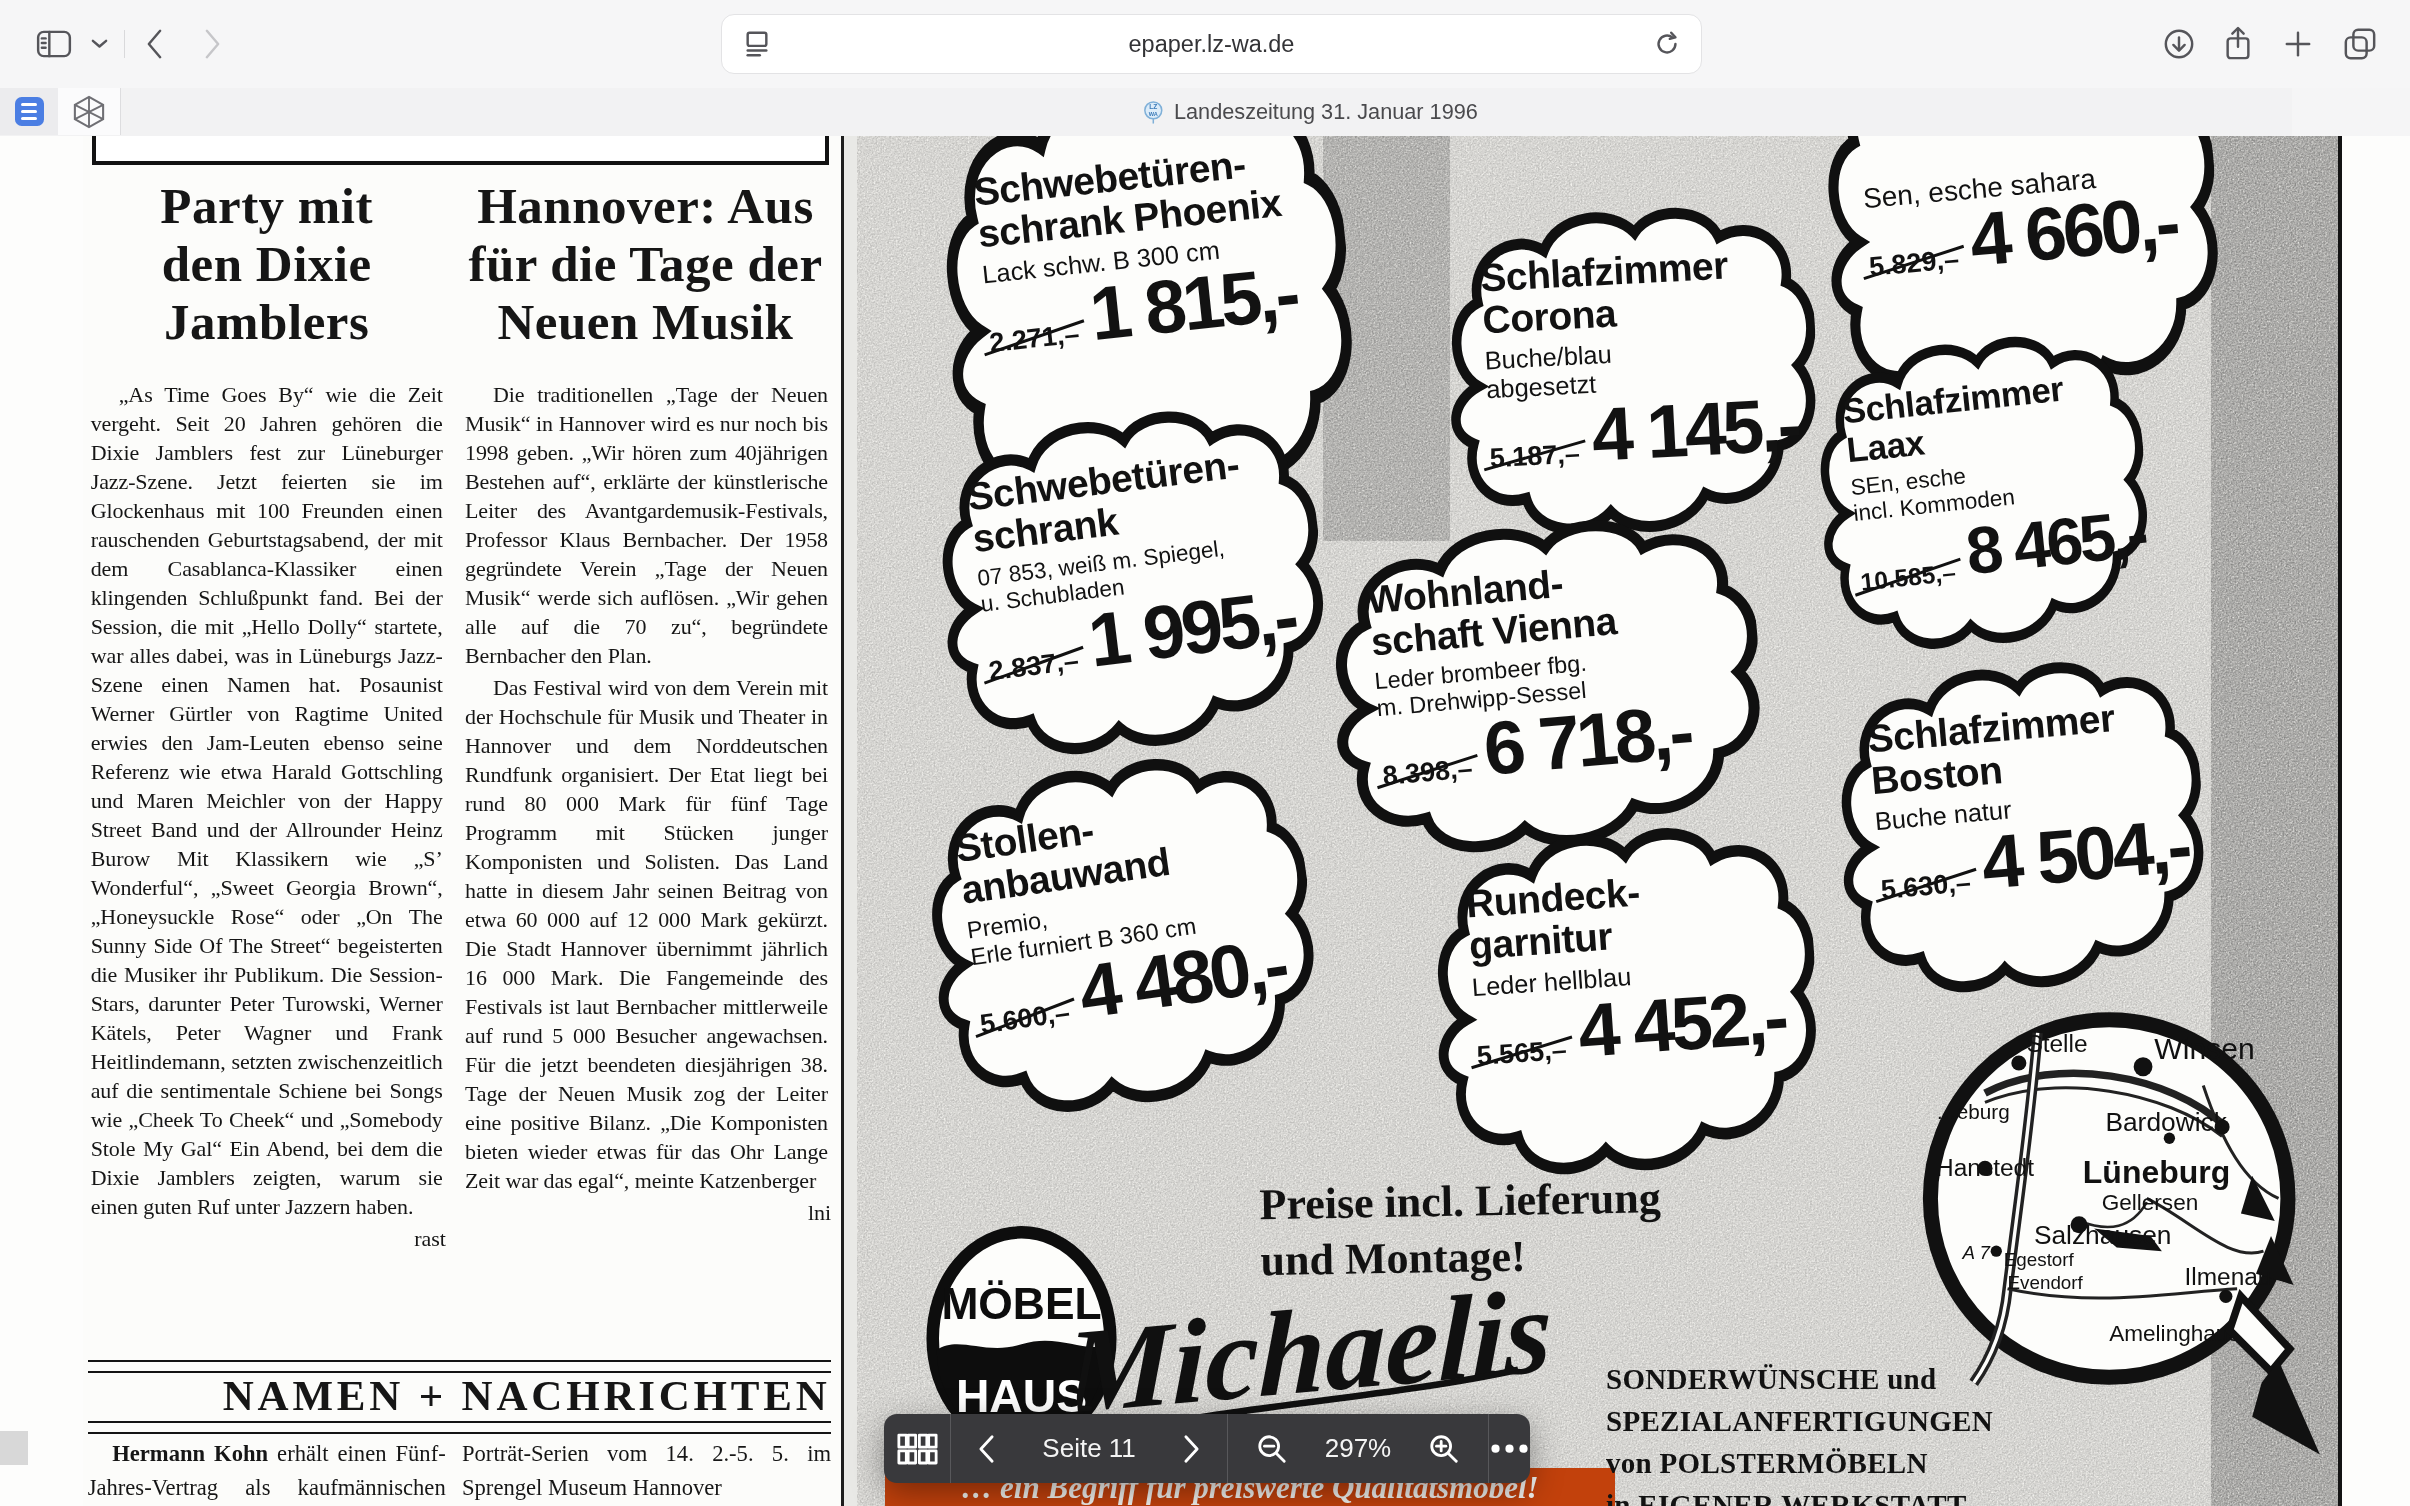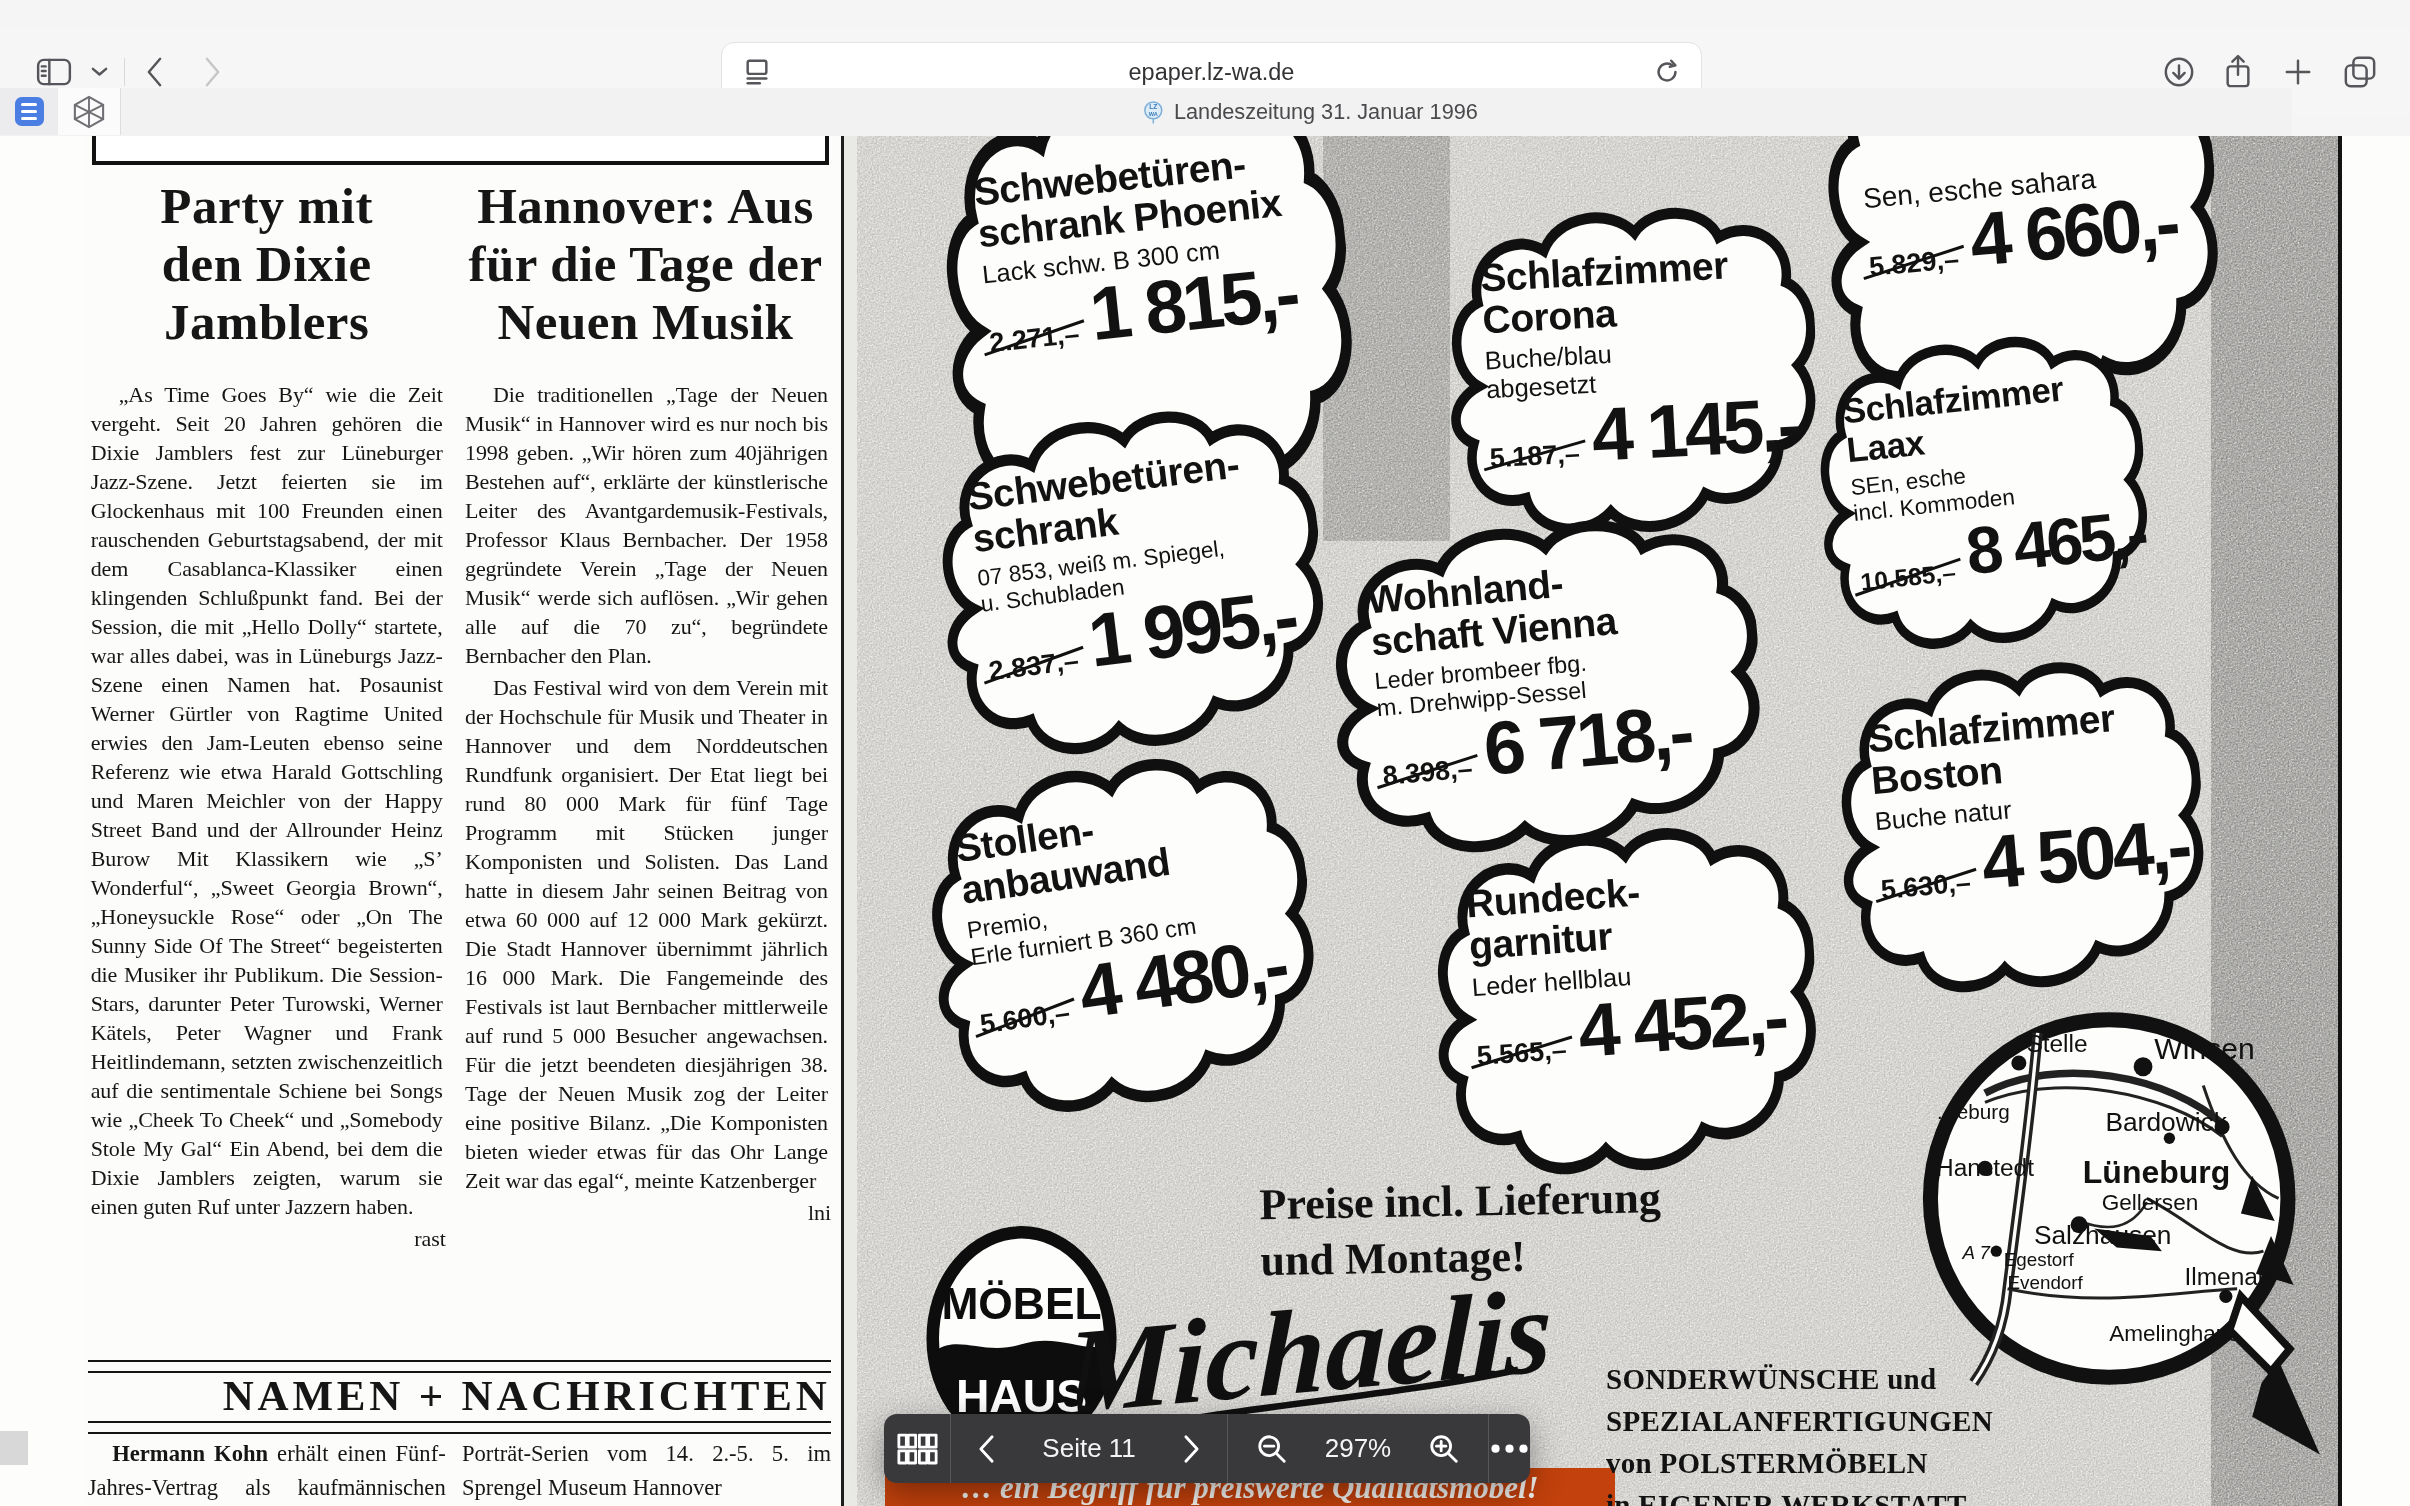--- a/index.html
+++ b/index.html
@@ -2,21 +2,21 @@
 <html style="font-size:15px"><head>
 <meta charset="utf-8">
 <style>
   html,body{margin:0;padding:0;}
   body{width:2411px;height:1507px;overflow:hidden;position:relative;
        background:#f5f5f6;font-family:"Liberation Sans",sans-serif;
        -webkit-font-smoothing:antialiased;}
   svg{display:block;}
 
   
-  .chrome{position:absolute;top:0;left:0;width:2411px;height:88px;background:#f6f6f7;margin-top:28px;}
+  .chrome{position:absolute;top:0;left:0;width:2411px;height:88px;background:#f6f6f7;}
   .tabstrip{position:absolute;top:88px;left:0;width:2292px;height:48px;background:#f2f2f3;
             border-bottom:0.9px solid #d4d4d6;}
   .tbtn{position:absolute;top:0;height:88px;display:flex;align-items:center;justify-content:center;}
   .ico{stroke:#55555a;fill:none;stroke-width:2.6;stroke-linecap:round;stroke-linejoin:round;}
   .ico-dis{stroke:#c6c6c9;}
   .vdiv{position:absolute;top:30px;width:0.9px;height:28px;background:#d9d9db;}
   .pill{position:absolute;left:721px;top:14px;width:979px;height:58px;background:#ffffff;
         border:0.9px solid #e3e3e5;border-radius:13px;display:flex;align-items:center;}
   .url{position:absolute;left:0;right:0;text-align:center;font-size:23.5px;color:#333336;}
   .ttl-wrap{position:absolute;left:1142px;top:0;height:48px;display:flex;align-items:center;gap:9.4px;}

